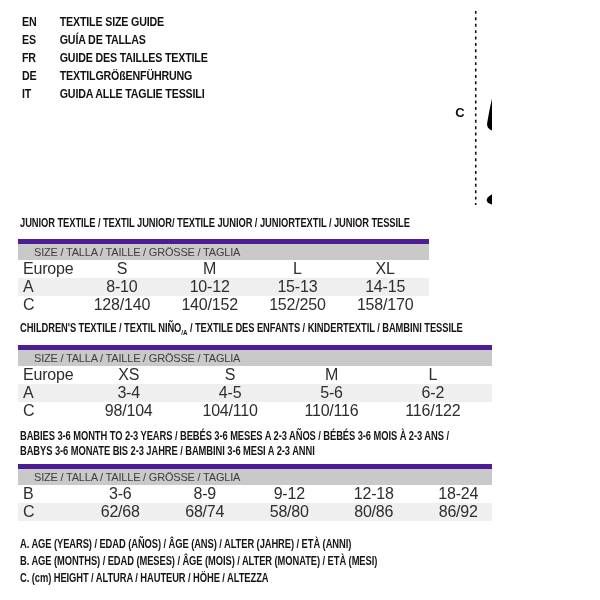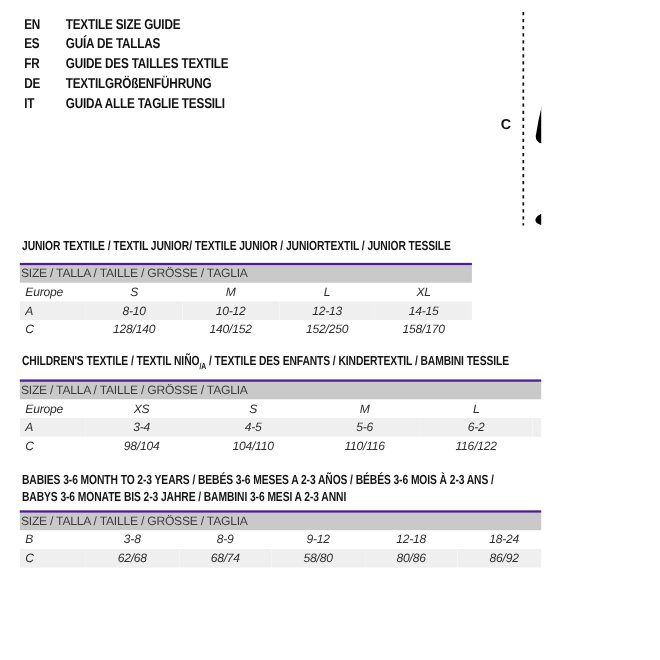--- a/index.html
+++ b/index.html
@@ -19,25 +19,25 @@
   .figure-c{position:absolute;left:452px;top:105px;width:16px;
     font-weight:bold;font-size:13px;text-align:center;}
   
   .sec-title{position:absolute;left:20px;font-weight:bold;font-size:12px;
     letter-spacing:-0.1px;white-space:nowrap;color:#151515;
     transform:scaleX(0.78);transform-origin:left top;line-height:15px;}
   .sec-title sub{font-size:8px;}
   
   .tbl-wrap{position:absolute;left:18px;}
   .tbl-bar{height:16px;line-height:16px;background:#c9c9c9;
-    border-top:2px solid #4c1d95;color:#3d3d3d;font-size:11px;
-    letter-spacing:-0.2px;padding-left:1px;white-space:nowrap;}
+    border-top:5px solid #4c1d95;color:#3d3d3d;font-size:11px;
+    letter-spacing:-0.2px;padding-left:16px;white-space:nowrap;}
   table{border-collapse:collapse;table-layout:fixed;}
-  td{font-size:11px;color:#2e2e2e;height:17px;padding:0;
-    text-align:center;letter-spacing:-0.2px;white-space:nowrap;overflow:hidden;font-style:italic;}
+  td{font-size:16px;color:#2e2e2e;height:17px;padding:0;
+    text-align:center;letter-spacing:-0.2px;white-space:nowrap;overflow:hidden;}
   td.lbl{text-align:left;padding-left:5px;}
   tr:nth-child(even){background:#efefef;}
   .w411{width:411px;} .w567{width:567px;}
   col.c-lbl{width:60px;}
   
   .footnotes{position:absolute;left:20px;top:536px;}
   .footnote{font-weight:bold;font-size:12px;line-height:17px;
     letter-spacing:-0.1px;white-space:nowrap;color:#151515;
     transform:scaleX(0.78);transform-origin:left center;}
 </style>
@@ -102,21 +102,21 @@
         <td class="lbl">Europe</td>
         <td>S</td>
         <td>M</td>
         <td>L</td>
         <td>XL</td>
       </tr>
       <tr>
         <td class="lbl">A</td>
         <td>8-10</td>
         <td>10-12</td>
-        <td>12-13</td>
+        <td>15-13</td>
         <td>14-15</td>
       </tr>
       <tr>
         <td class="lbl">C</td>
         <td>128/140</td>
         <td>140/152</td>
         <td>152/250</td>
         <td>158/170</td>
       </tr>
     </tbody>
@@ -176,34 +176,39 @@
           <col>
           <col>
           <col>
           <col>
           <col>
           <col>
         </colgroup>
       <tbody>
           <tr>
         <td class="lbl">B</td>
-        <td>3-8</td>
+        <td>3-6</td>
         <td>8-9</td>
         <td>9-12</td>
         <td>12-18</td>
         <td>18-24</td>
         <td>24-36</td>
       </tr>
       <tr>
         <td class="lbl">C</td>
         <td>62/68</td>
         <td>68/74</td>
         <td>58/80</td>
         <td>80/86</td>
         <td>86/92</td>
         <td>92/98</td>
       </tr>
     </tbody>
       </table>
   </div>
 
+  <div class="footnotes">
+    <div class="footnote">A. AGE (YEARS) / EDAD (AÑOS) / ÂGE (ANS) / ALTER (JAHRE) / ETÀ (ANNI)</div>
+    <div class="footnote">B. AGE (MONTHS) / EDAD (MESES) / ÂGE (MOIS) / ALTER (MONATE) / ETÀ (MESI)</div>
+    <div class="footnote">C. (cm) HEIGHT / ALTURA / HAUTEUR / HÖHE / ALTEZZA</div>
+  </div>
 
 </div>
 
 </body></html>

